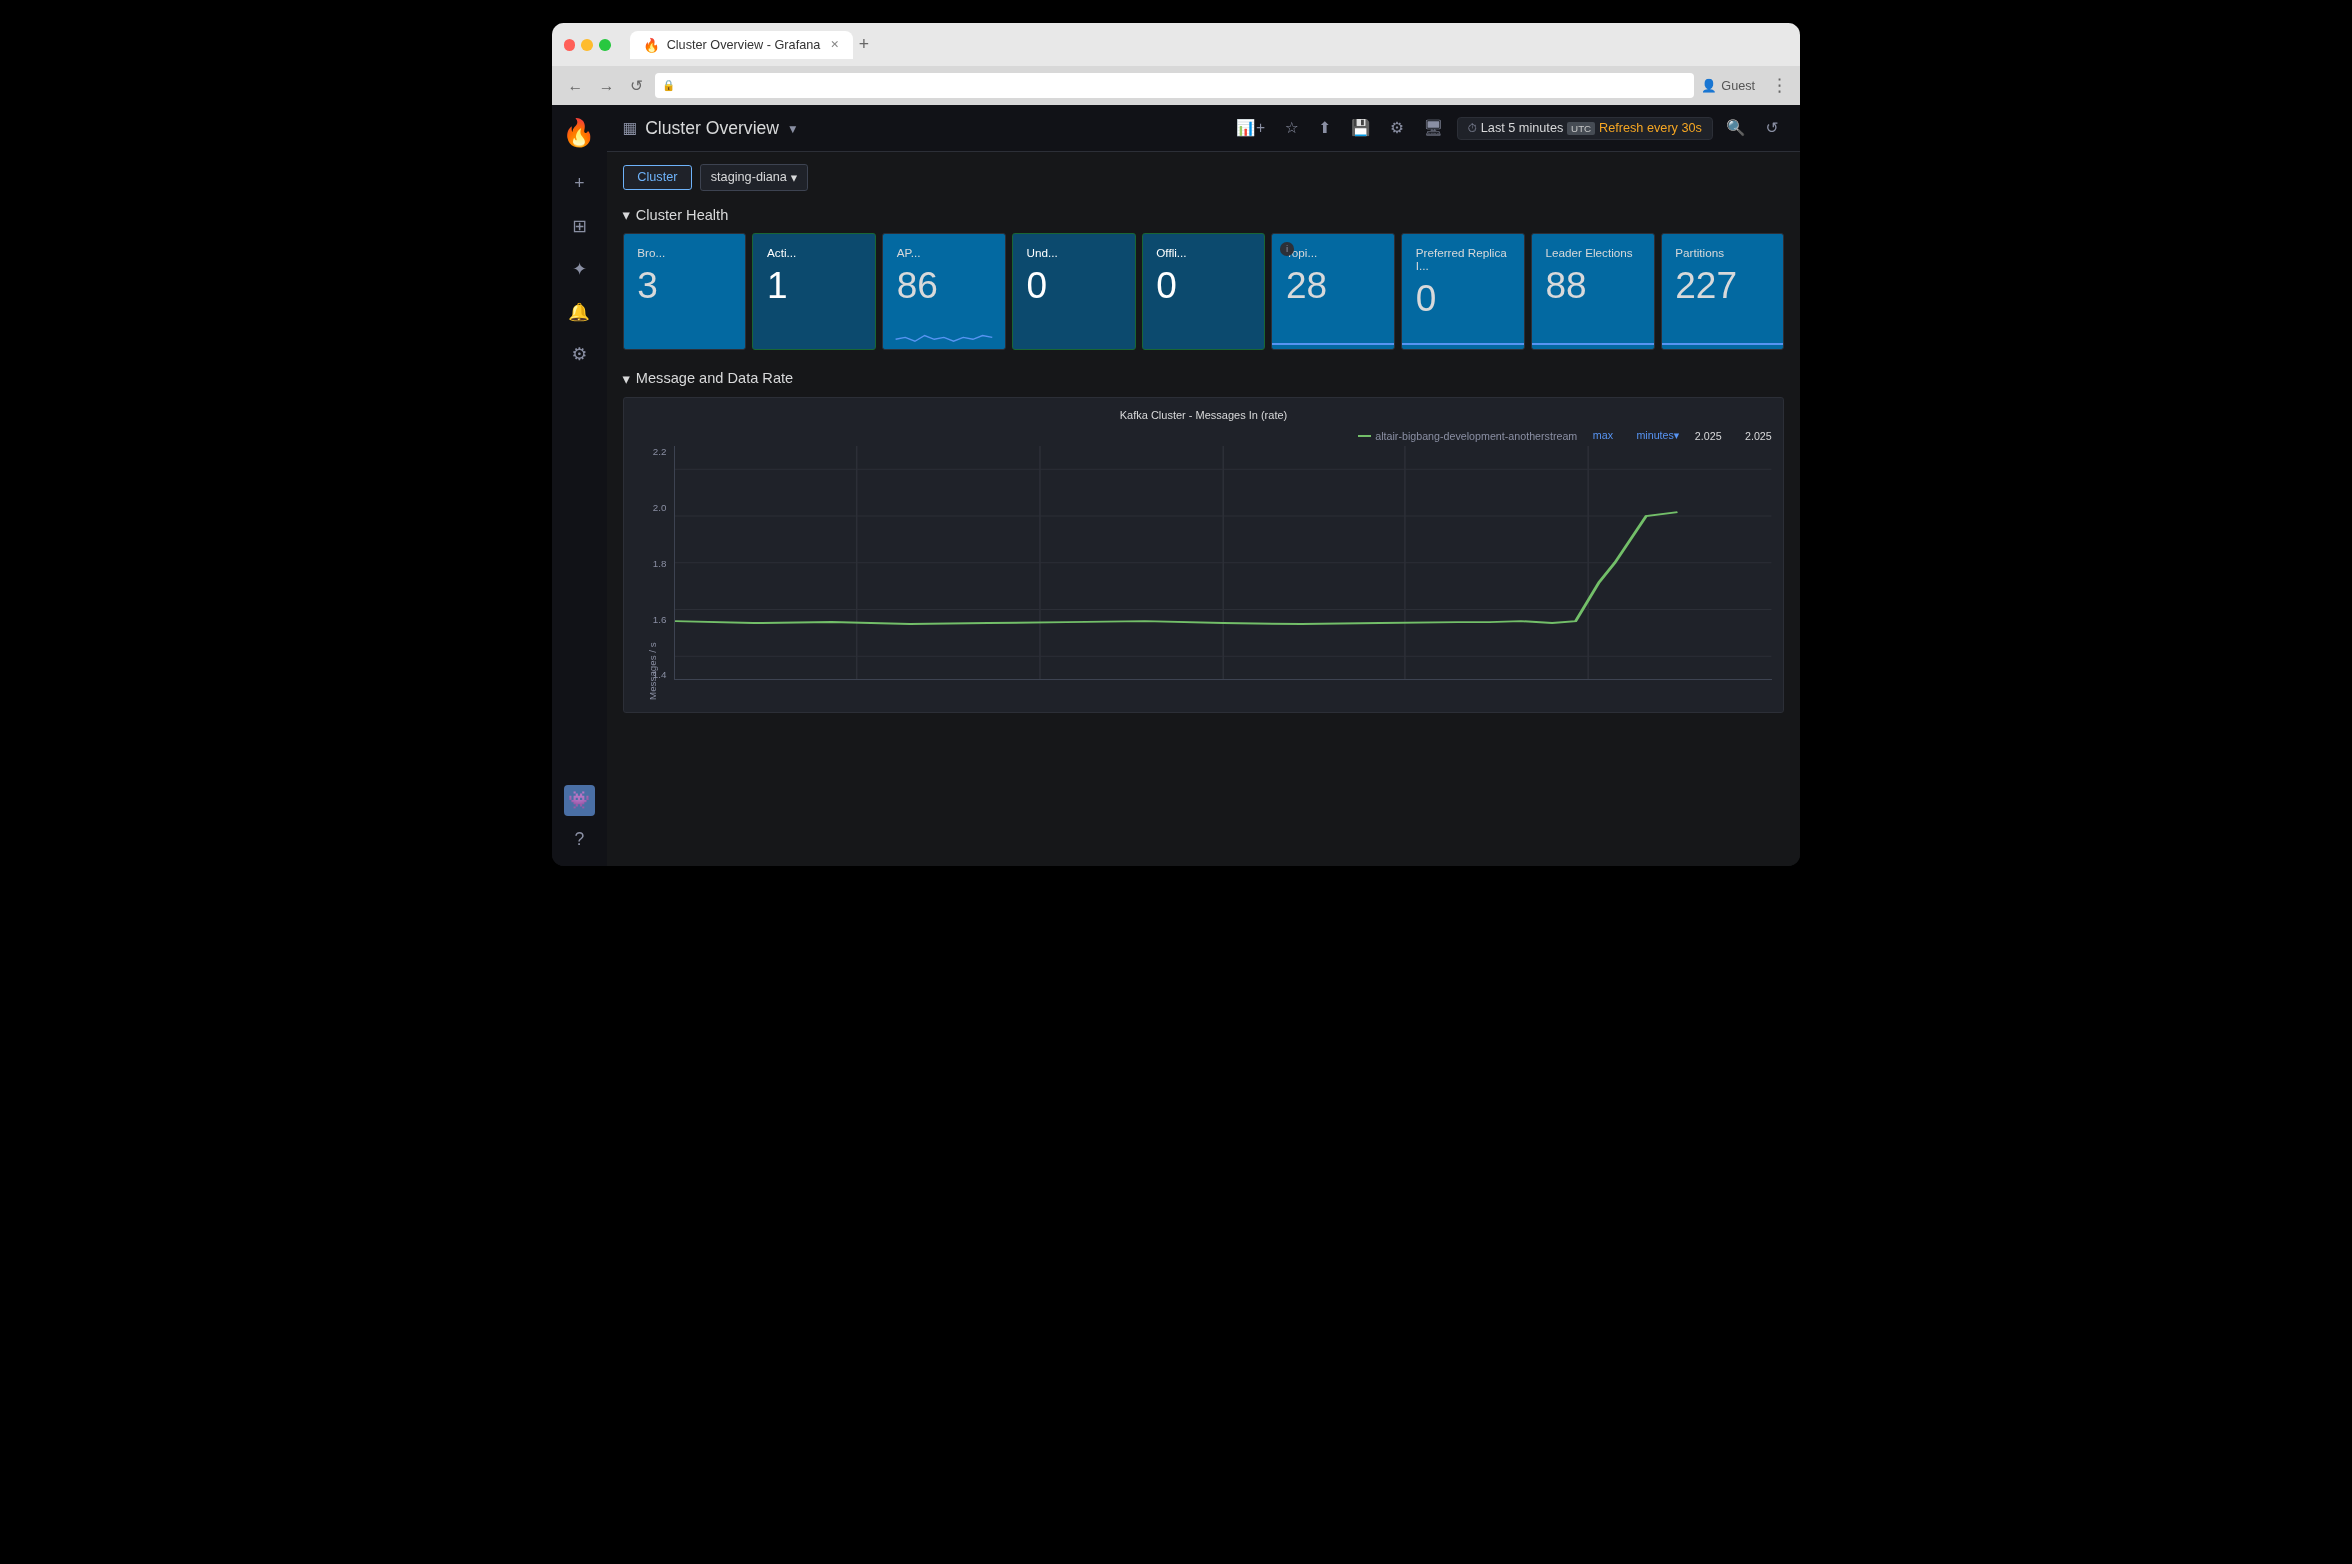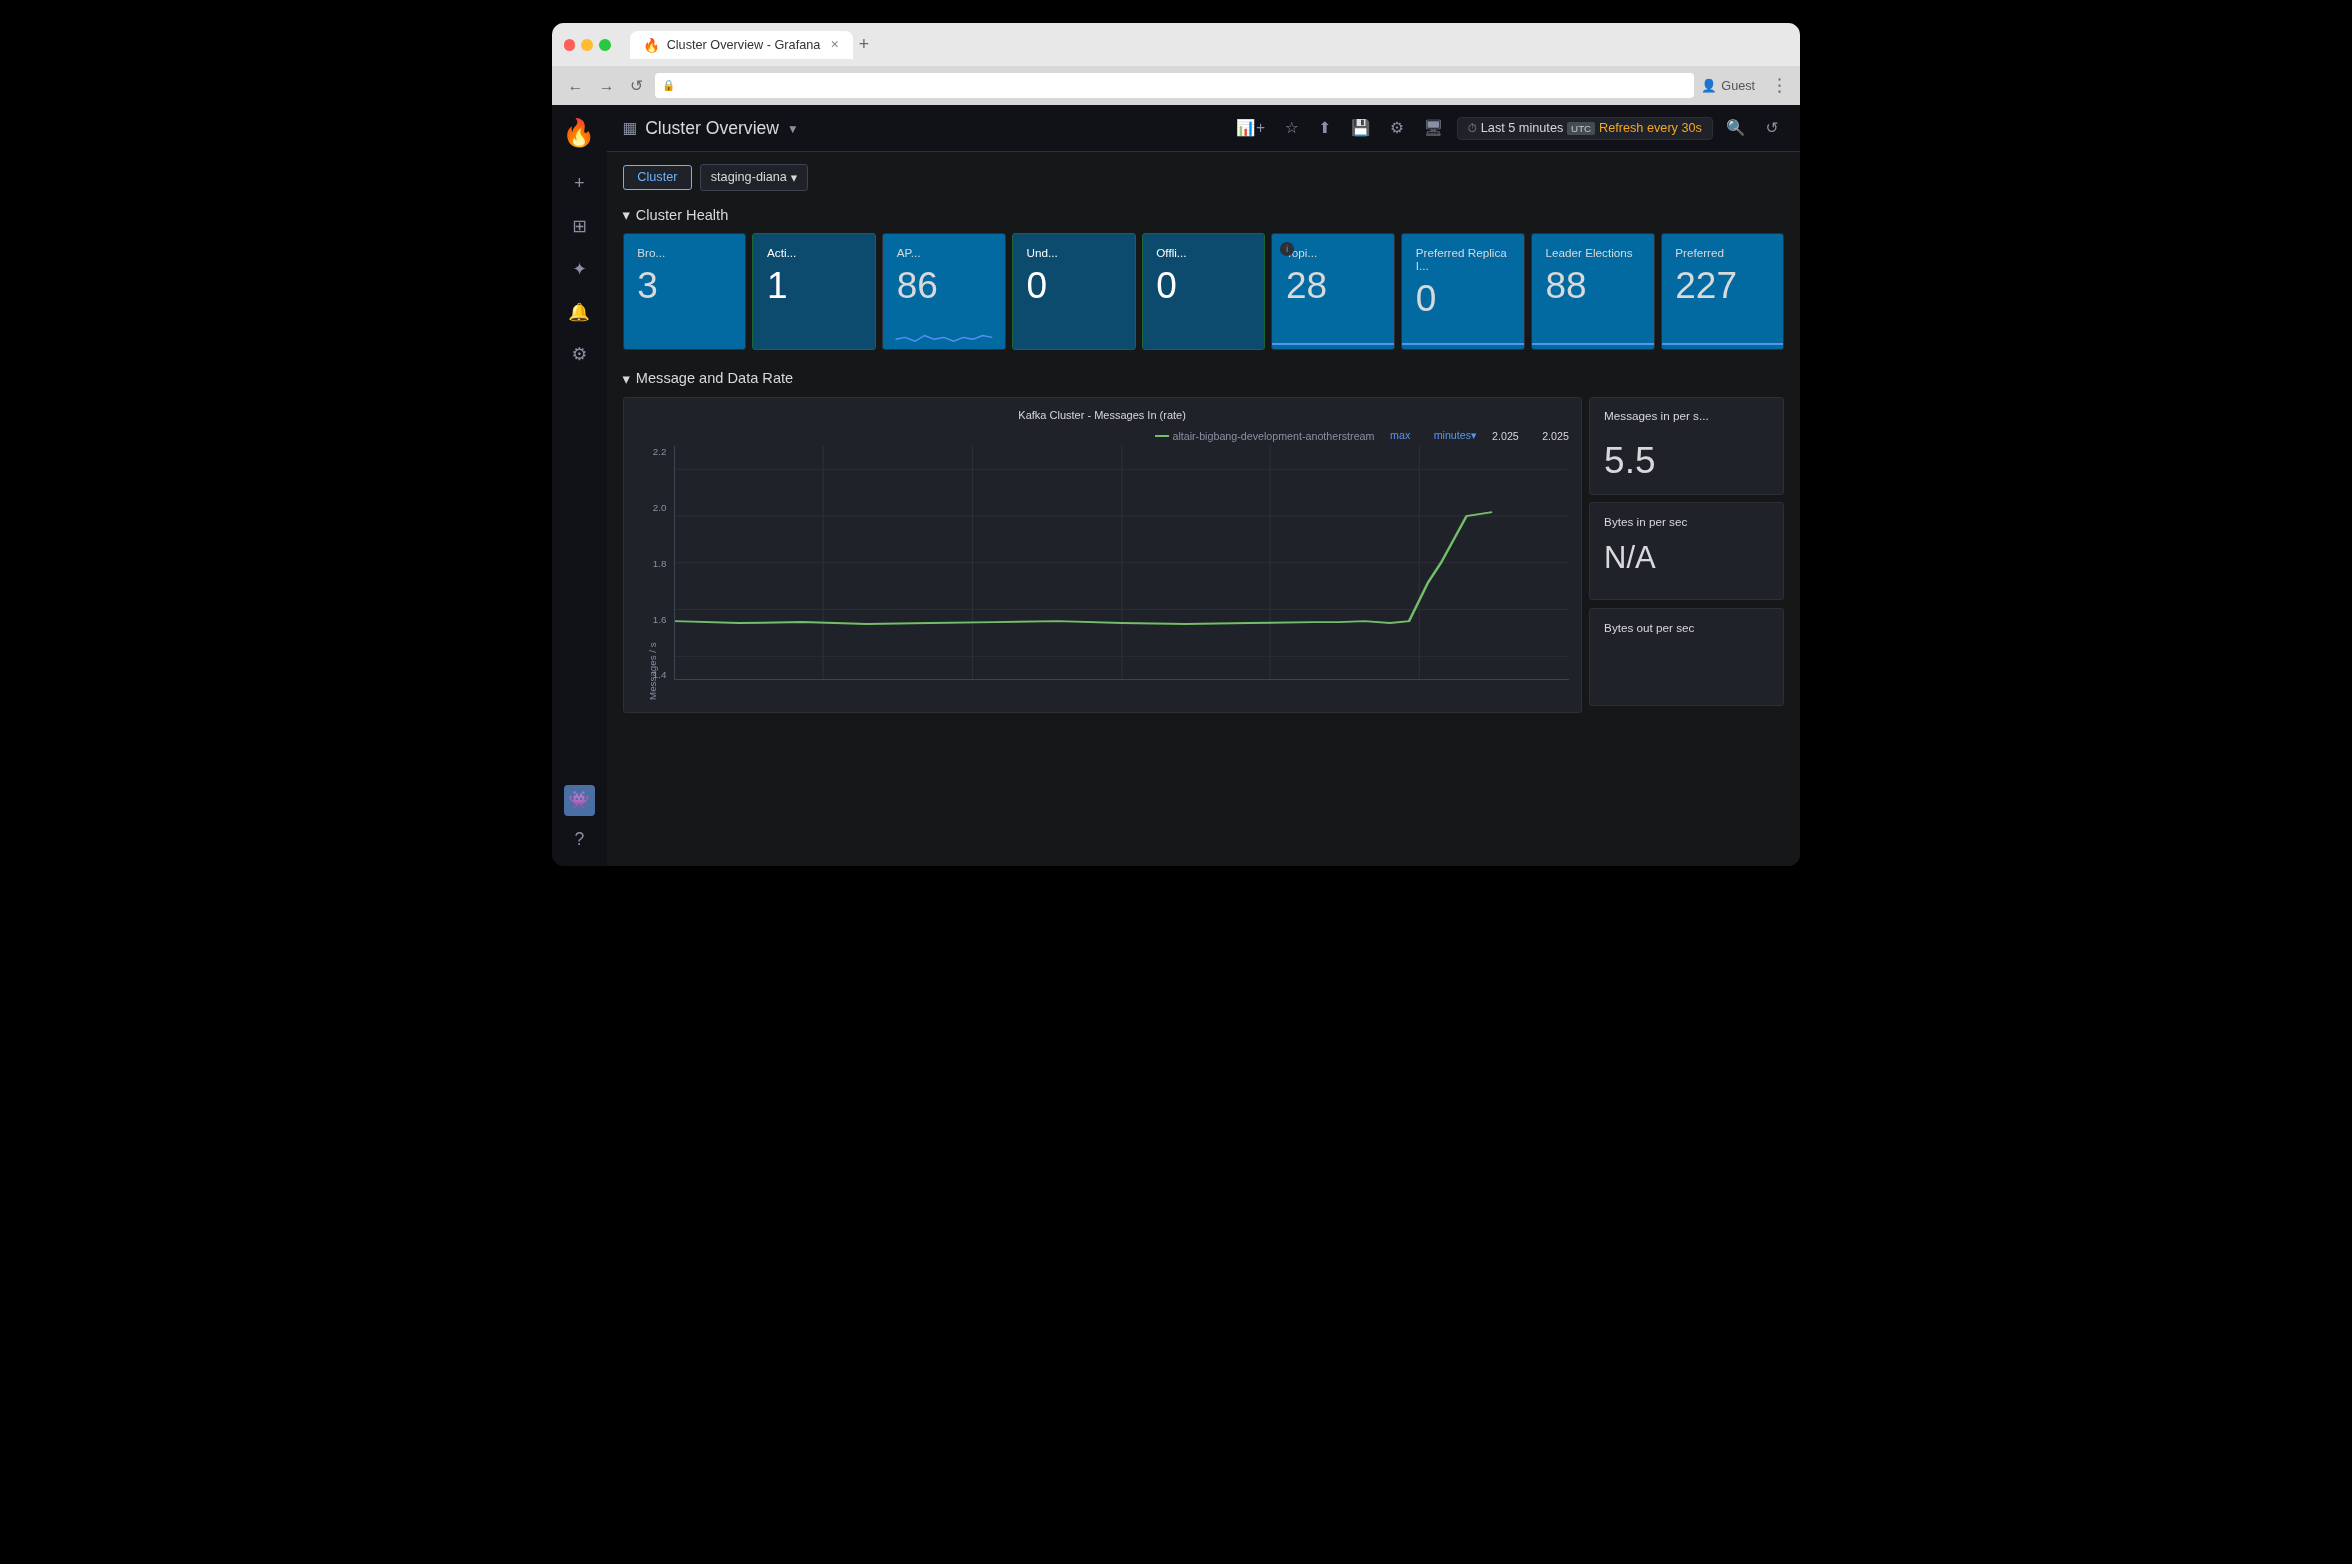--- a/index.html
+++ b/index.html
@@ -529,21 +529,21 @@
       <div class="stat-blue-line"></div>
     </div>
             <div class="stat-card">
 
       <div class="stat-card-title">Leader Elections</div>
       <div class="stat-card-value">88</div>
       <div class="stat-blue-line"></div>
     </div>
             <div class="stat-card">
 
-      <div class="stat-card-title">Preferred</div>
+      <div class="stat-card-title">Partitions</div>
       <div class="stat-card-value">227</div>
       <div class="stat-blue-line"></div>
     </div>
           </div>
 
         <div class="section-header">
           <span>▾</span>
           <span>Message and Data Rate</span>
         </div>
 
@@ -592,33 +592,19 @@
               <div class="y-axis-labels">
                 <span>2.2</span>
                 <span>2.0</span>
                 <span>1.8</span>
                 <span>1.6</span>
                 <span>1.4</span>
               </div>
             </div>
           </div>
 
-          <div class="side-metrics">
-            <div class="metric-card">
-              <div class="metric-card-title">Messages in per s...</div>
-              <div class="metric-card-value">5.5</div>
-            </div>
-            <div class="metric-card">
-              <div class="metric-card-title">Bytes in per sec</div>
-              <div class="metric-card-na">N/A</div>
-            </div>
-            <div class="metric-card">
-              <div class="metric-card-title">Bytes out per sec</div>
-              <div class="metric-card-value"></div>
-            </div>
-          </div>
         </div>
 
       </div>
     </div>
   </div>
 </div>
 
 
 </body></html>

